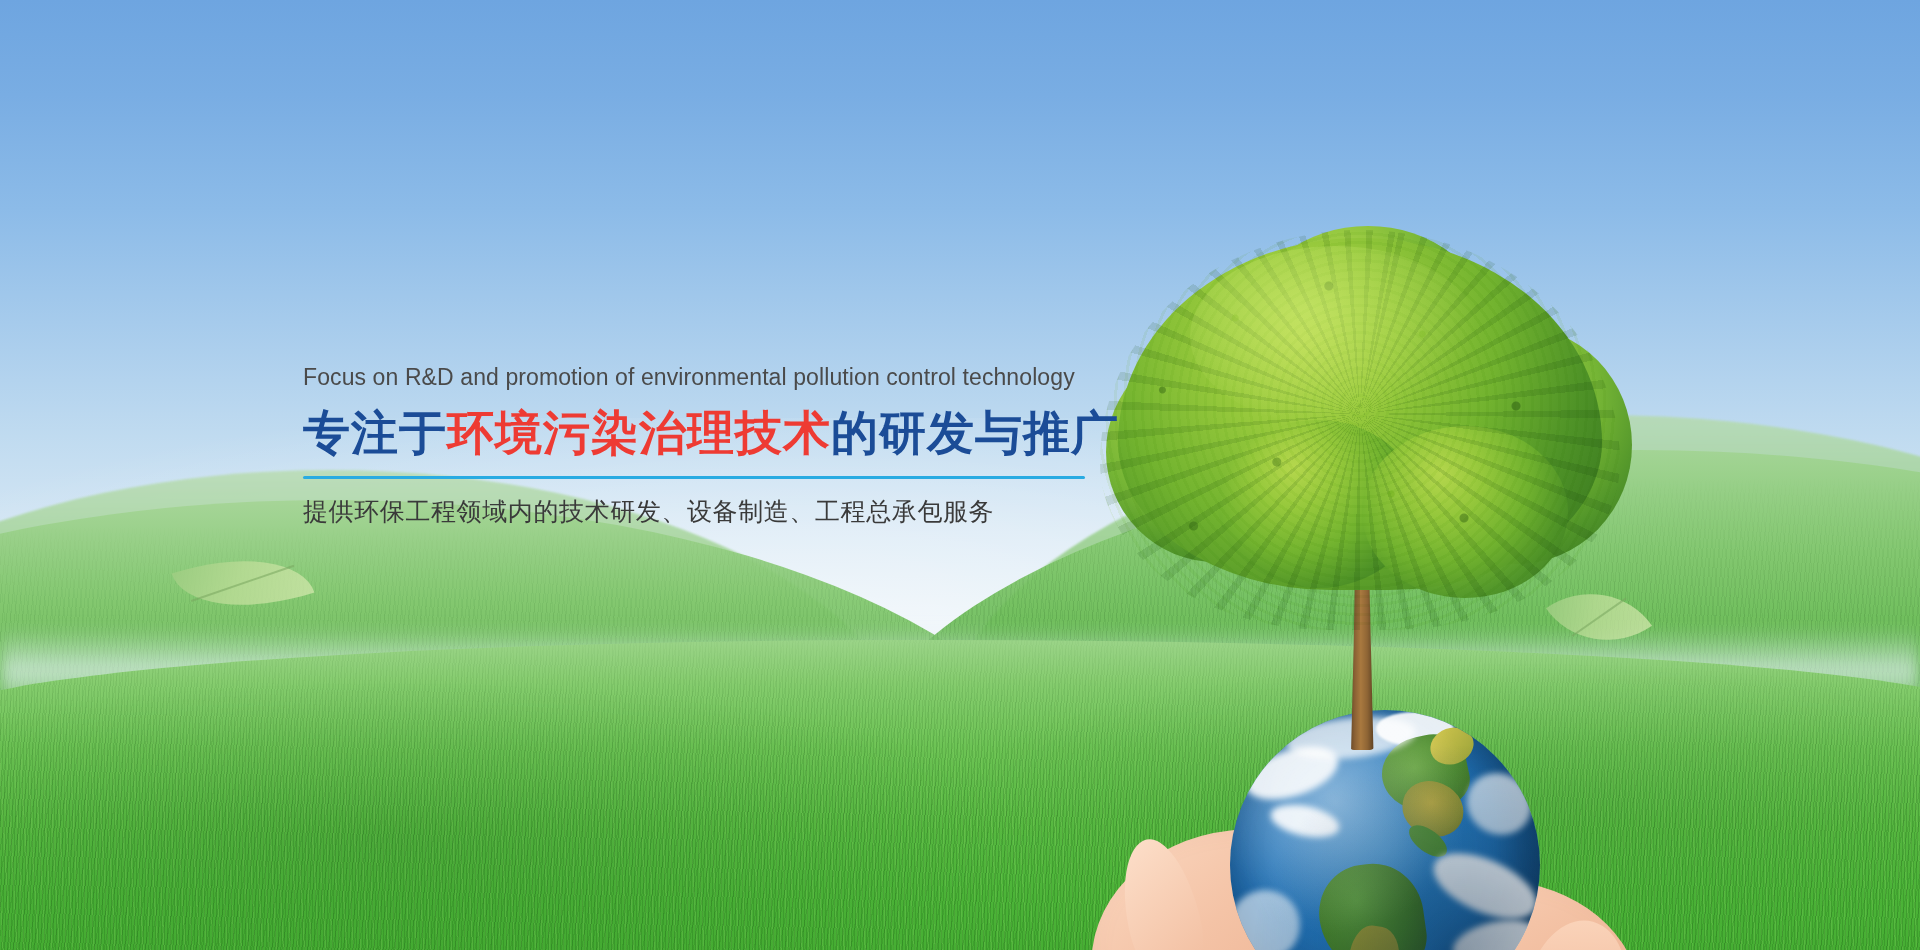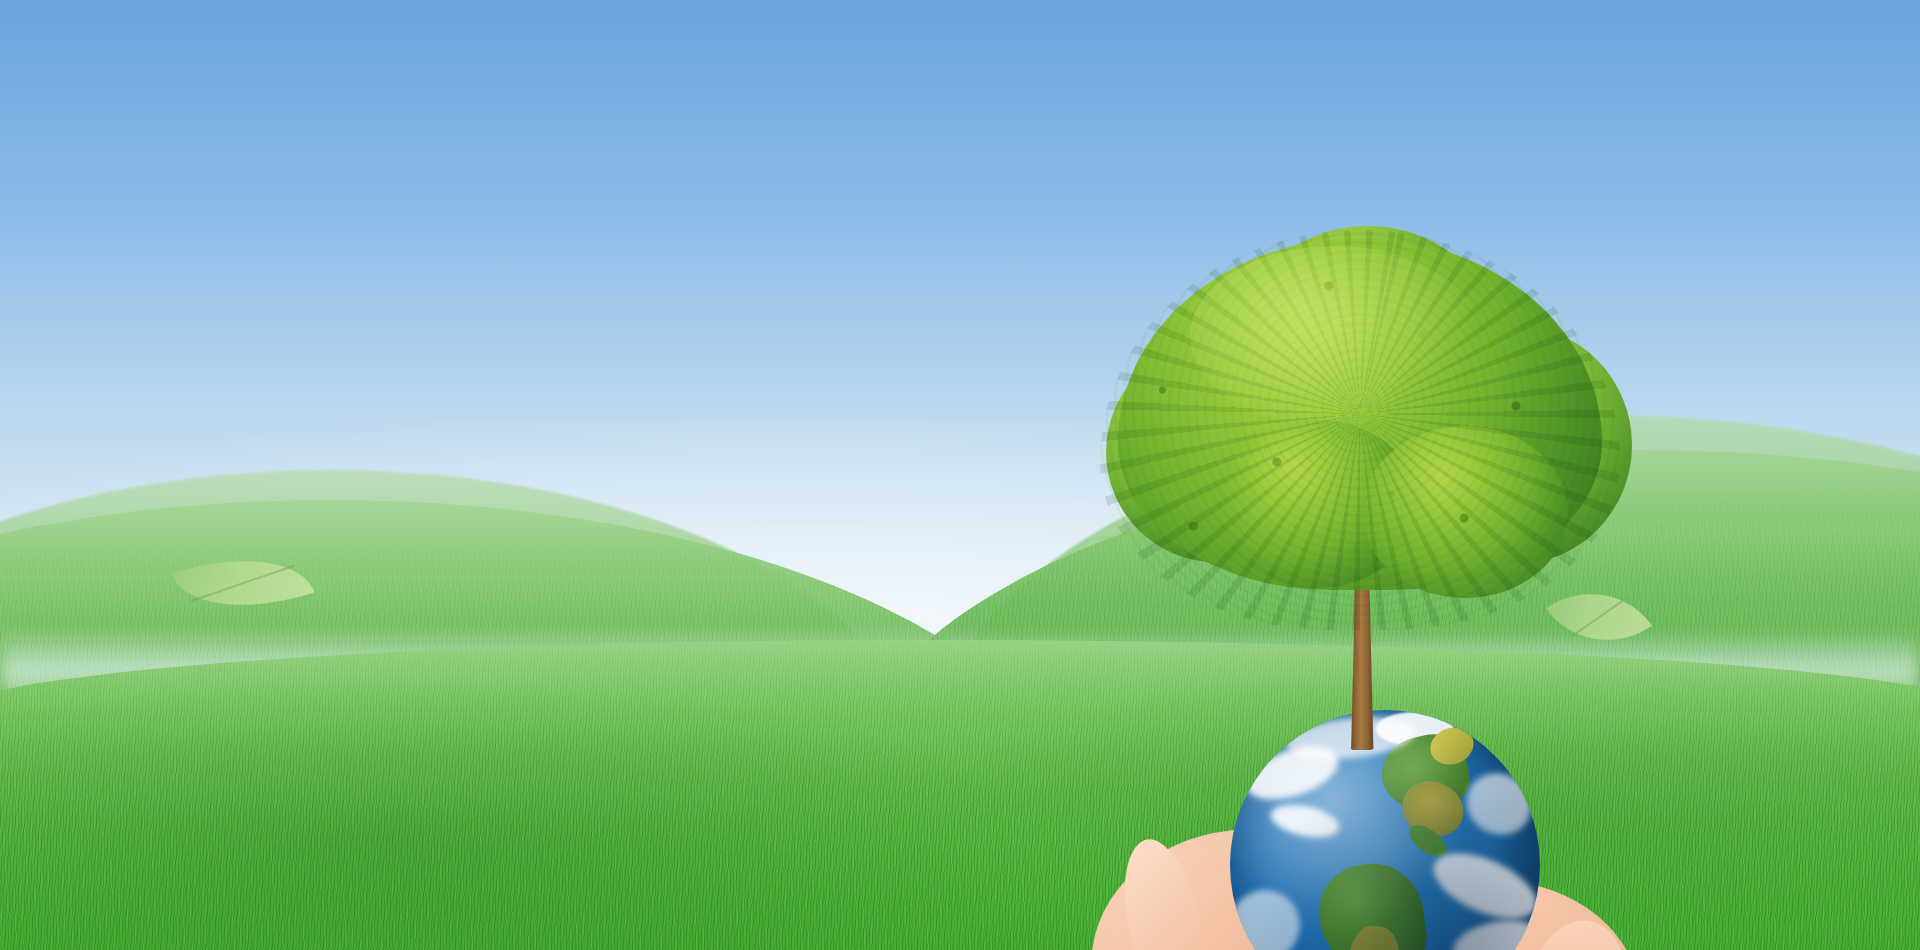--- a/index.html
+++ b/index.html
@@ -366,14 +366,23 @@
       <div class="crown crown-b2"></div>
       <div class="crown crown-b5"></div>
       <div class="crown crown-main"></div>
       <div class="crown crown-b3"></div>
       <div class="crown crown-b4"></div>
       <div class="crown-tex"></div>
       <div class="crown-hi"></div>
     </div>
   </div>
 
+  <div id="copy">
+    <div class="eng">Focus on R&amp;D and promotion of environmental pollution control technology</div>
+
+    <div class="headline"><span class="blue">专注于</span><span class="red">环境污染治理技术</span><span class="blue">的研发与推广</span></div>
+
+    <div class="divider"></div>
+
+    <div class="sub">提供环保工程领域内的技术研发、设备制造、工程总承包服务</div>
+  </div>
 
 </div>
 
 </body></html>

